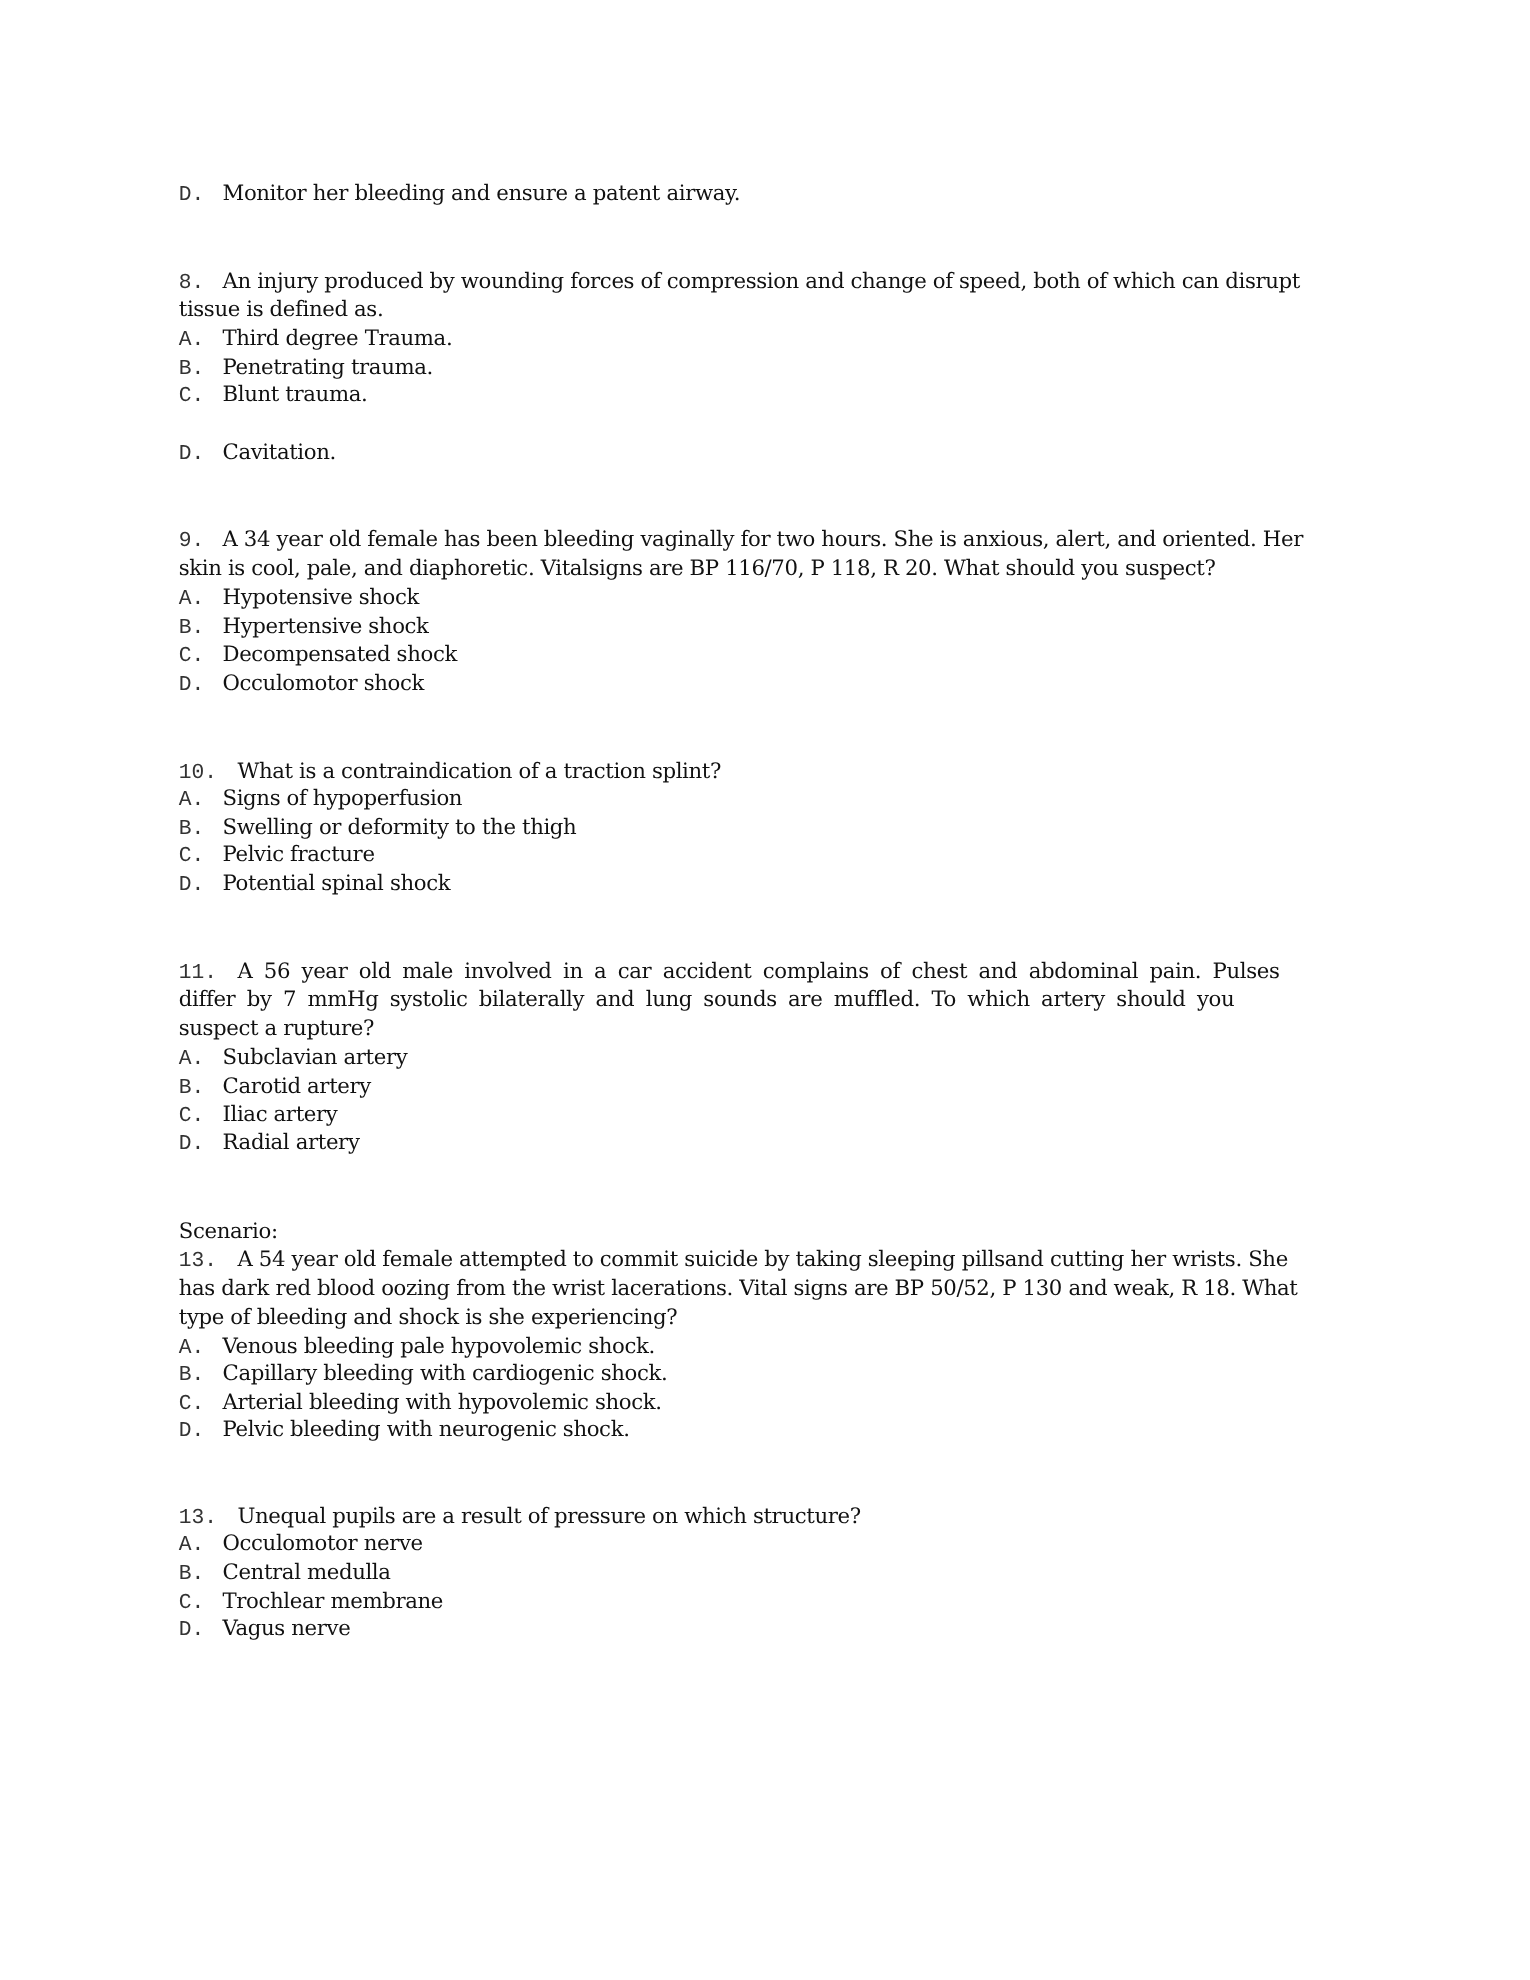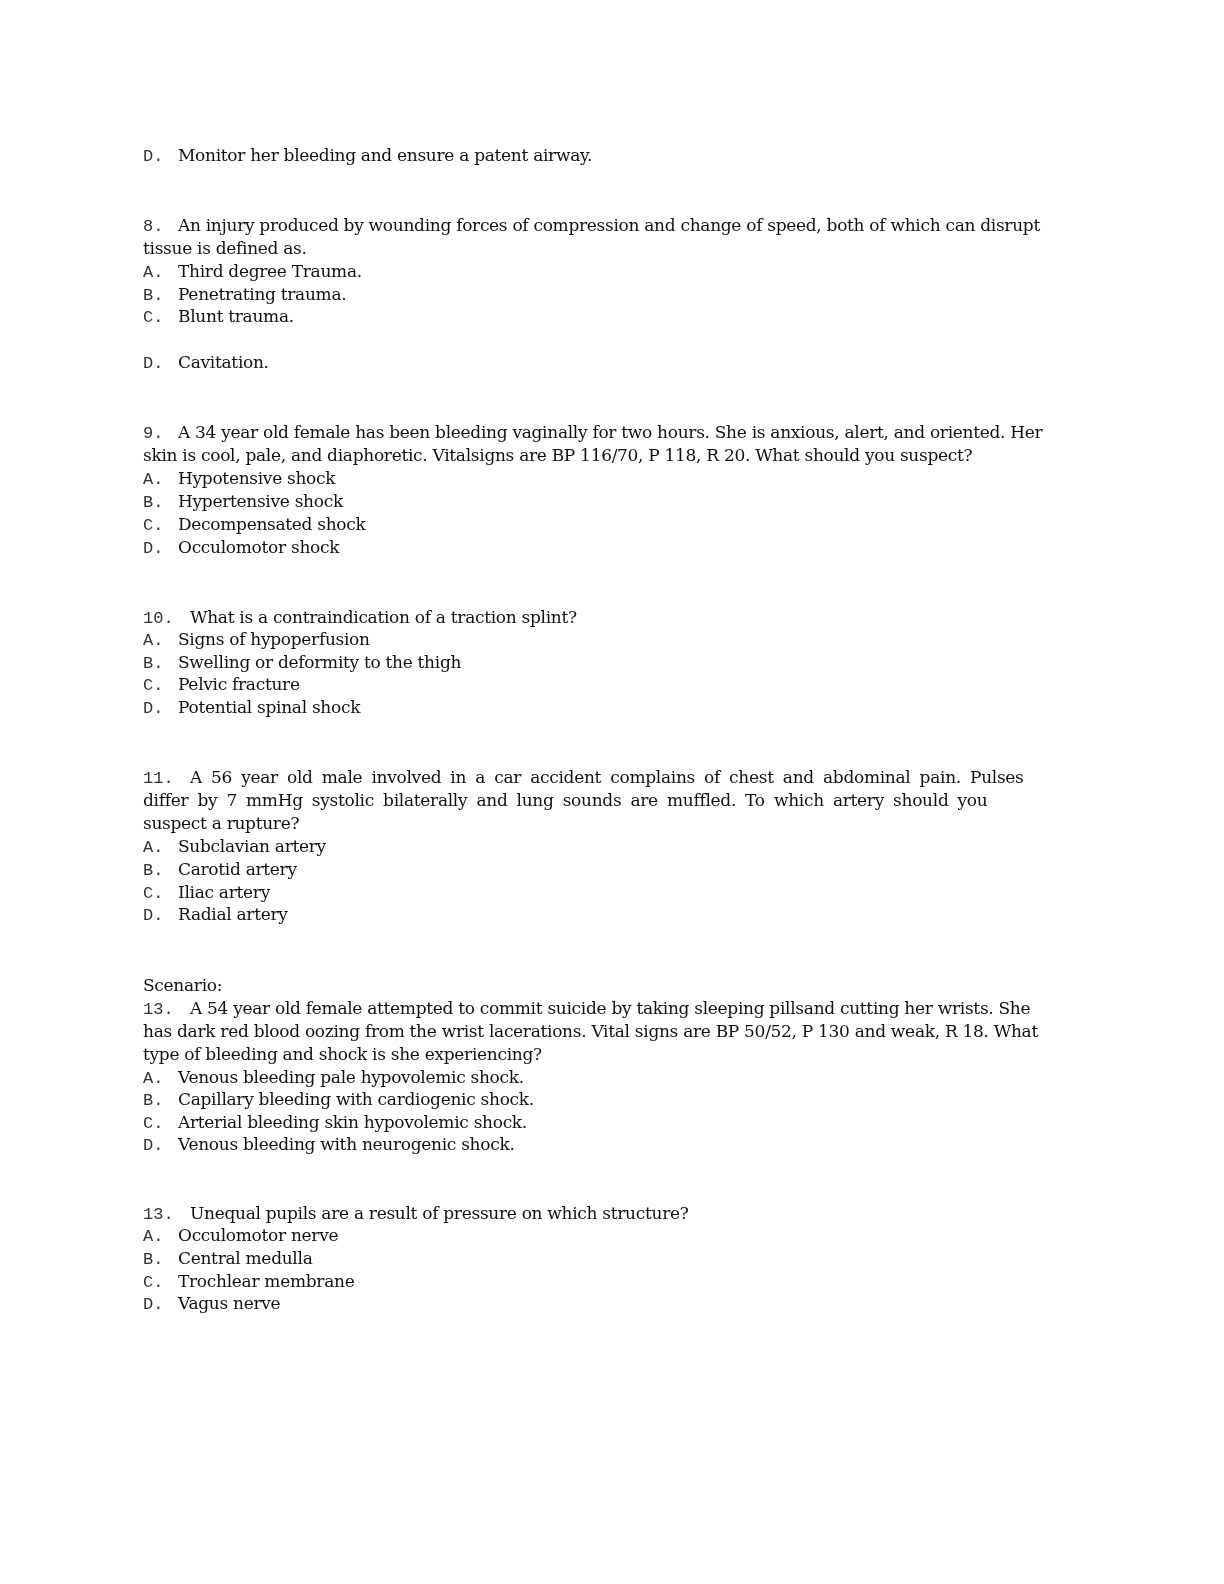--- a/index.html
+++ b/index.html
@@ -116,24 +116,24 @@
     </div>
     <div class="line qtext" style="top:1020px">has dark red blood oozing from the wrist lacerations. Vital signs are BP 50/52, P 130 and weak, R 18. What</div>
     <div class="line qtext" style="top:1043px">type of bleeding and shock is she experiencing?</div>
     <div class="line" style="top:1066px">
       <span class="label">A.</span><span class="qtext">Venous bleeding pale hypovolemic shock.</span>
     </div>
     <div class="line" style="top:1088px">
       <span class="label">B.</span><span class="qtext">Capillary bleeding with cardiogenic shock.</span>
     </div>
     <div class="line" style="top:1111px">
-      <span class="label">C.</span><span class="qtext">Arterial bleeding skin hypovolemic shock.</span>
+      <span class="label">C.</span><span class="qtext">Arterial bleeding with hypovolemic shock.</span>
     </div>
     <div class="line" style="top:1133px">
-      <span class="label">D.</span><span class="qtext">Venous bleeding with neurogenic shock.</span>
+      <span class="label">D.</span><span class="qtext">Pelvic bleeding with neurogenic shock.</span>
     </div>
   </div>
 
   <div>
     <div class="line" style="top:1202px">
       <span class="qnum" style="width:47px">13.</span><span class="qtext">Unequal pupils are a result of pressure on which structure?</span>
     </div>
     <div class="line" style="top:1224px">
       <span class="label">A.</span><span class="qtext">Occulomotor nerve</span>
     </div>

